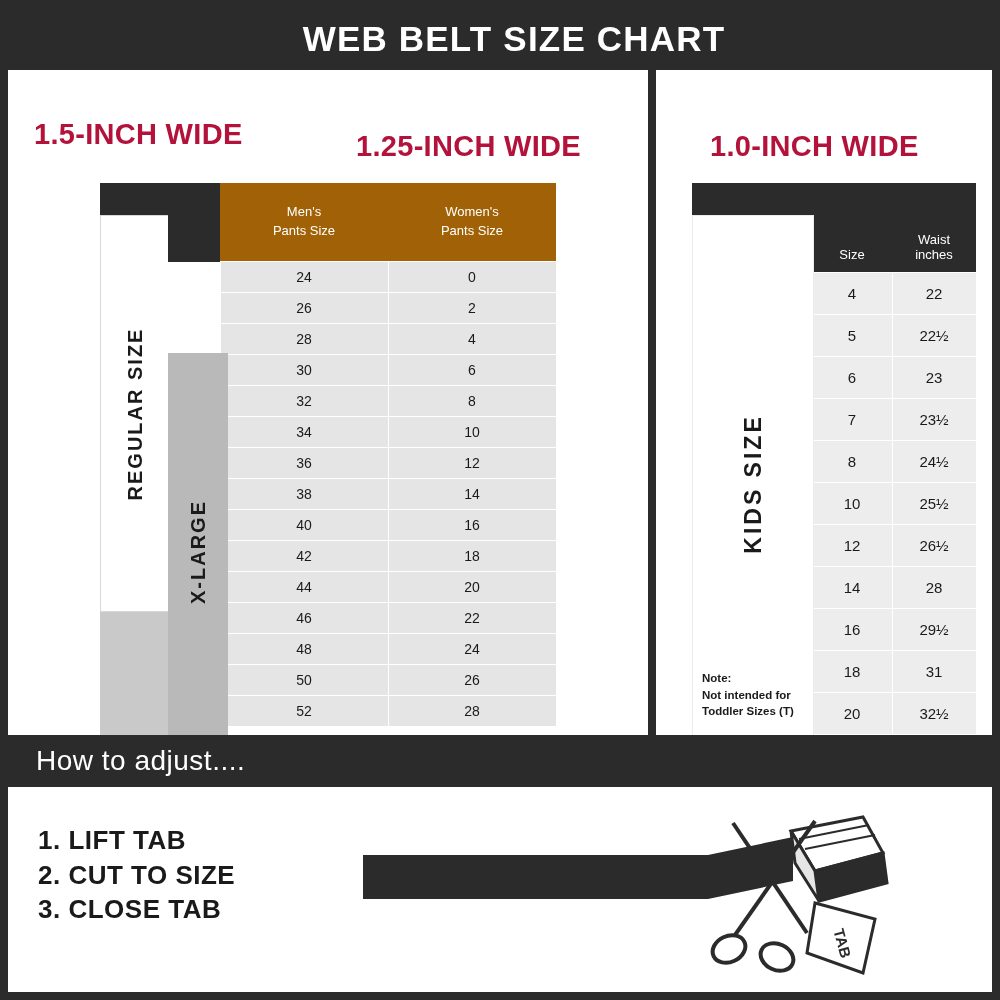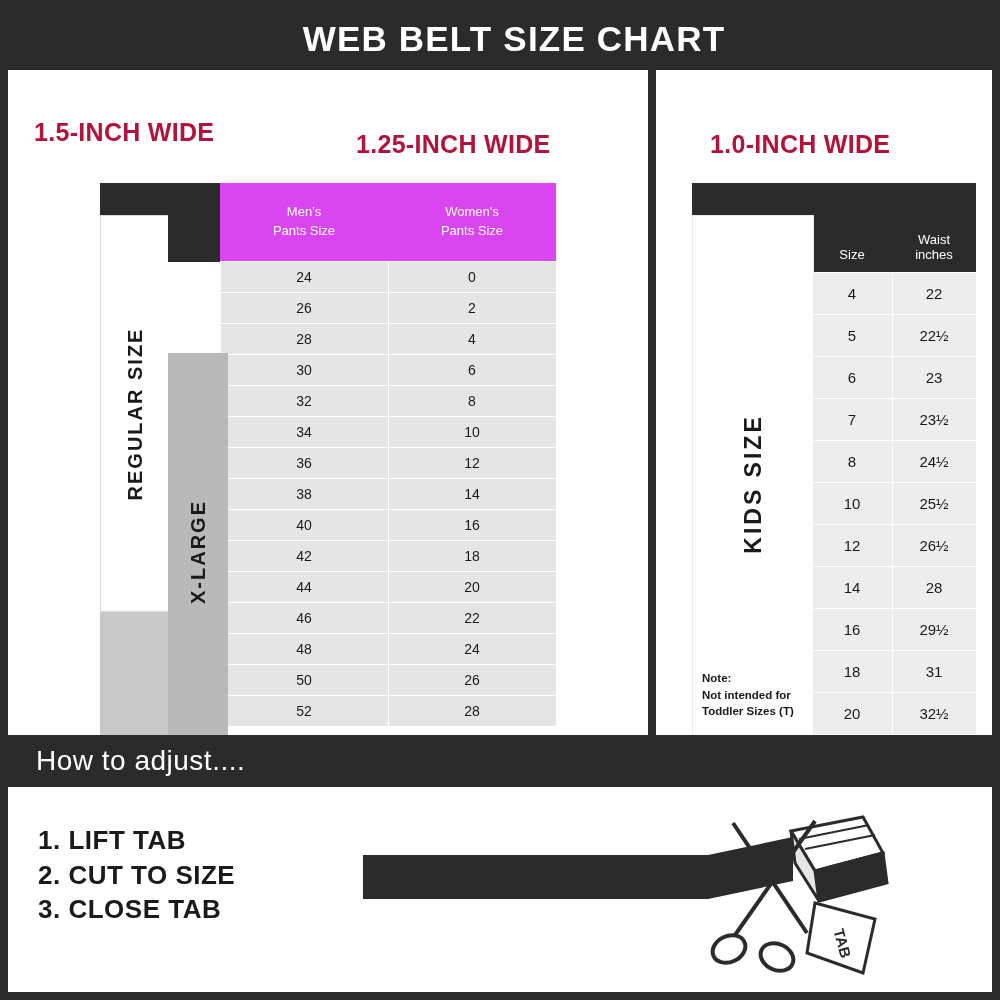--- a/index.html
+++ b/index.html
@@ -58,21 +58,21 @@
     top: 62px;
     width: 336px;
     height: 665px;
     background: #ffffff;
   }
 
   .width-head {
     position: absolute;
     color: #b3123a;
     font-weight: bold;
-    font-size: 25px;
+    font-size: 29px;
     letter-spacing: 0.3px;
     white-space: nowrap;
   }
   #w15 { left: 26px; top: 48px; }
   #w125 { left: 348px; top: 60px; }
   #w10 { left: 54px; top: 60px; }
 
   
   .adult-table {
     position: absolute;
@@ -80,21 +80,21 @@
     top: 113px;
     width: 456px;
     border-collapse: collapse;
     table-layout: fixed;
   }
   .adult-table col.c-side { width: 120px; }
   .adult-table col.c-men { width: 168px; }
   .adult-table col.c-women { width: 168px; }
 
   .adult-table th.hdr {
-    background: #d946ef;
+    background: #a16207;
     color: #ffffff;
     font-size: 13px;
     font-weight: normal;
     line-height: 1.45;
     height: 78px;
     vertical-align: middle;
     padding: 0;
     border: none;
   }
   .adult-table th.hdr.blank { background: #2b2b2b; }

